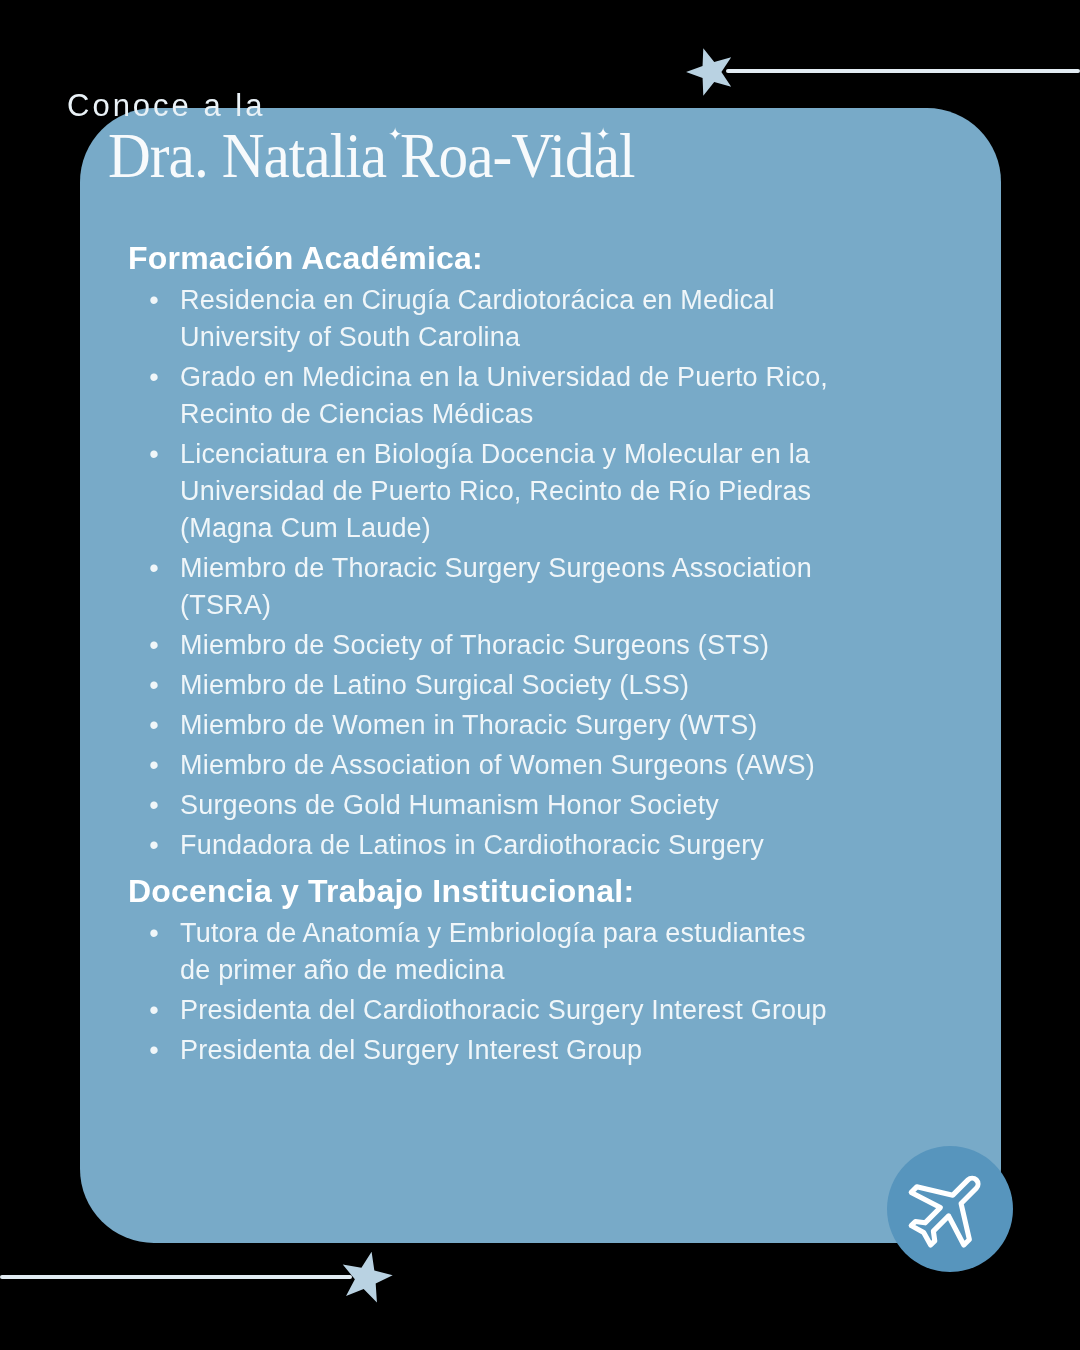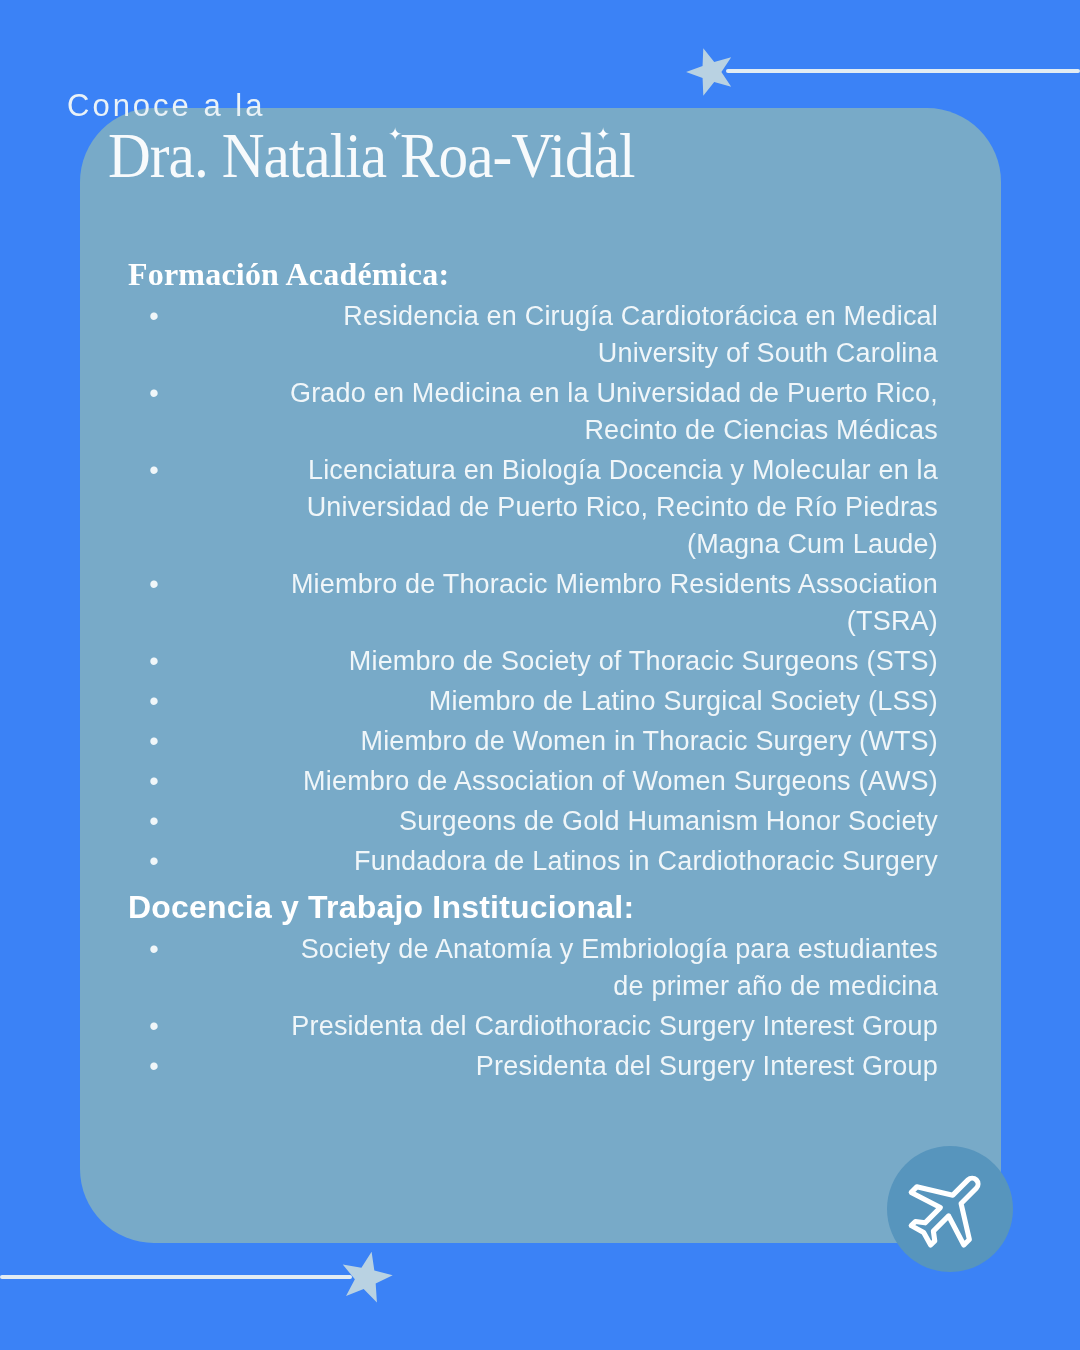--- a/index.html
+++ b/index.html
@@ -5,21 +5,21 @@
   html, body { margin: 0; padding: 0; }
   body {
     width: 1080px; height: 1350px;
     background: #639CC1;
     font-family: "Liberation Sans", sans-serif;
     overflow: hidden;
   }
   .canvas {
     position: relative;
     width: 1080px; height: 1350px;
-    background: #3b82f6;
+    background: #000000;
   }
   .card {
     position: absolute;
     left: 80px; top: 108px;
     width: 921px; height: 1135px;
     background: #78AAC8;
     border-radius: 74px;
   }
   .eyebrow {
     position: absolute;
@@ -57,41 +57,40 @@
     color: #F0F6F9;
   }
   .content h2 {
     margin: 7px 0 4px 0;
     font-size: 32px;
     line-height: 40px;
     font-weight: bold;
     color: #FFFFFF;
     letter-spacing: 0.2px;
   }
-  .content section:first-child h2 { margin-top: 16px; font-family: Liberation Serif, serif; }
+  .content section:first-child h2 { margin-top: 0; }
   .content ul { margin: 0; padding: 0; list-style: none; }
   .content li {
     display: flex;
     align-items: flex-start;
     margin-bottom: 3px;
   }
   .content .dot {
     flex: 0 0 52px;
     width: 52px;
     text-align: center;
     font-size: 27px;
     line-height: 37px;
   }
   .content .txt {
     flex: 1;
     font-size: 27px;
     line-height: 37px;
     white-space: pre-line;
     letter-spacing: 0.2px;
-    text-align: right;
   }
   .decor-line {
     position: absolute;
     height: 4px;
     background: #E2ECF3;
     border-radius: 2px;
   }
   .line-top-right { left: 726px; top: 69px; width: 354px; }
   .line-bottom-left { left: 0px; top: 1275px; width: 352px; }
   .star {
@@ -150,21 +149,21 @@
             <span class="txt">Licenciatura en Biología Docencia y Molecular en la
 Universidad de Puerto Rico, Recinto de Río Piedras
 (Magna Cum Laude)</span>
           </li>
         </ul>
       </section>
       <section>
         <ul>
           <li>
             <span class="dot">•</span>
-            <span class="txt">Miembro de Thoracic Miembro Residents Association
+            <span class="txt">Miembro de Thoracic Surgery Surgeons Association
 (TSRA)</span>
           </li>
           <li>
             <span class="dot">•</span>
             <span class="txt">Miembro de Society of Thoracic Surgeons (STS)</span>
           </li>
           <li>
             <span class="dot">•</span>
             <span class="txt">Miembro de Latino Surgical Society (LSS)</span>
           </li>
@@ -184,21 +183,21 @@
             <span class="dot">•</span>
             <span class="txt">Fundadora de Latinos in Cardiothoracic Surgery</span>
           </li>
         </ul>
       </section>
       <section>
         <h2>Docencia y Trabajo Institucional:</h2>
         <ul>
           <li>
             <span class="dot">•</span>
-            <span class="txt">Society de Anatomía y Embriología para estudiantes
+            <span class="txt">Tutora de Anatomía y Embriología para estudiantes
 de primer año de medicina</span>
           </li>
           <li>
             <span class="dot">•</span>
             <span class="txt">Presidenta del Cardiothoracic Surgery Interest Group</span>
           </li>
           <li>
             <span class="dot">•</span>
             <span class="txt">Presidenta del Surgery Interest Group</span>
           </li>

